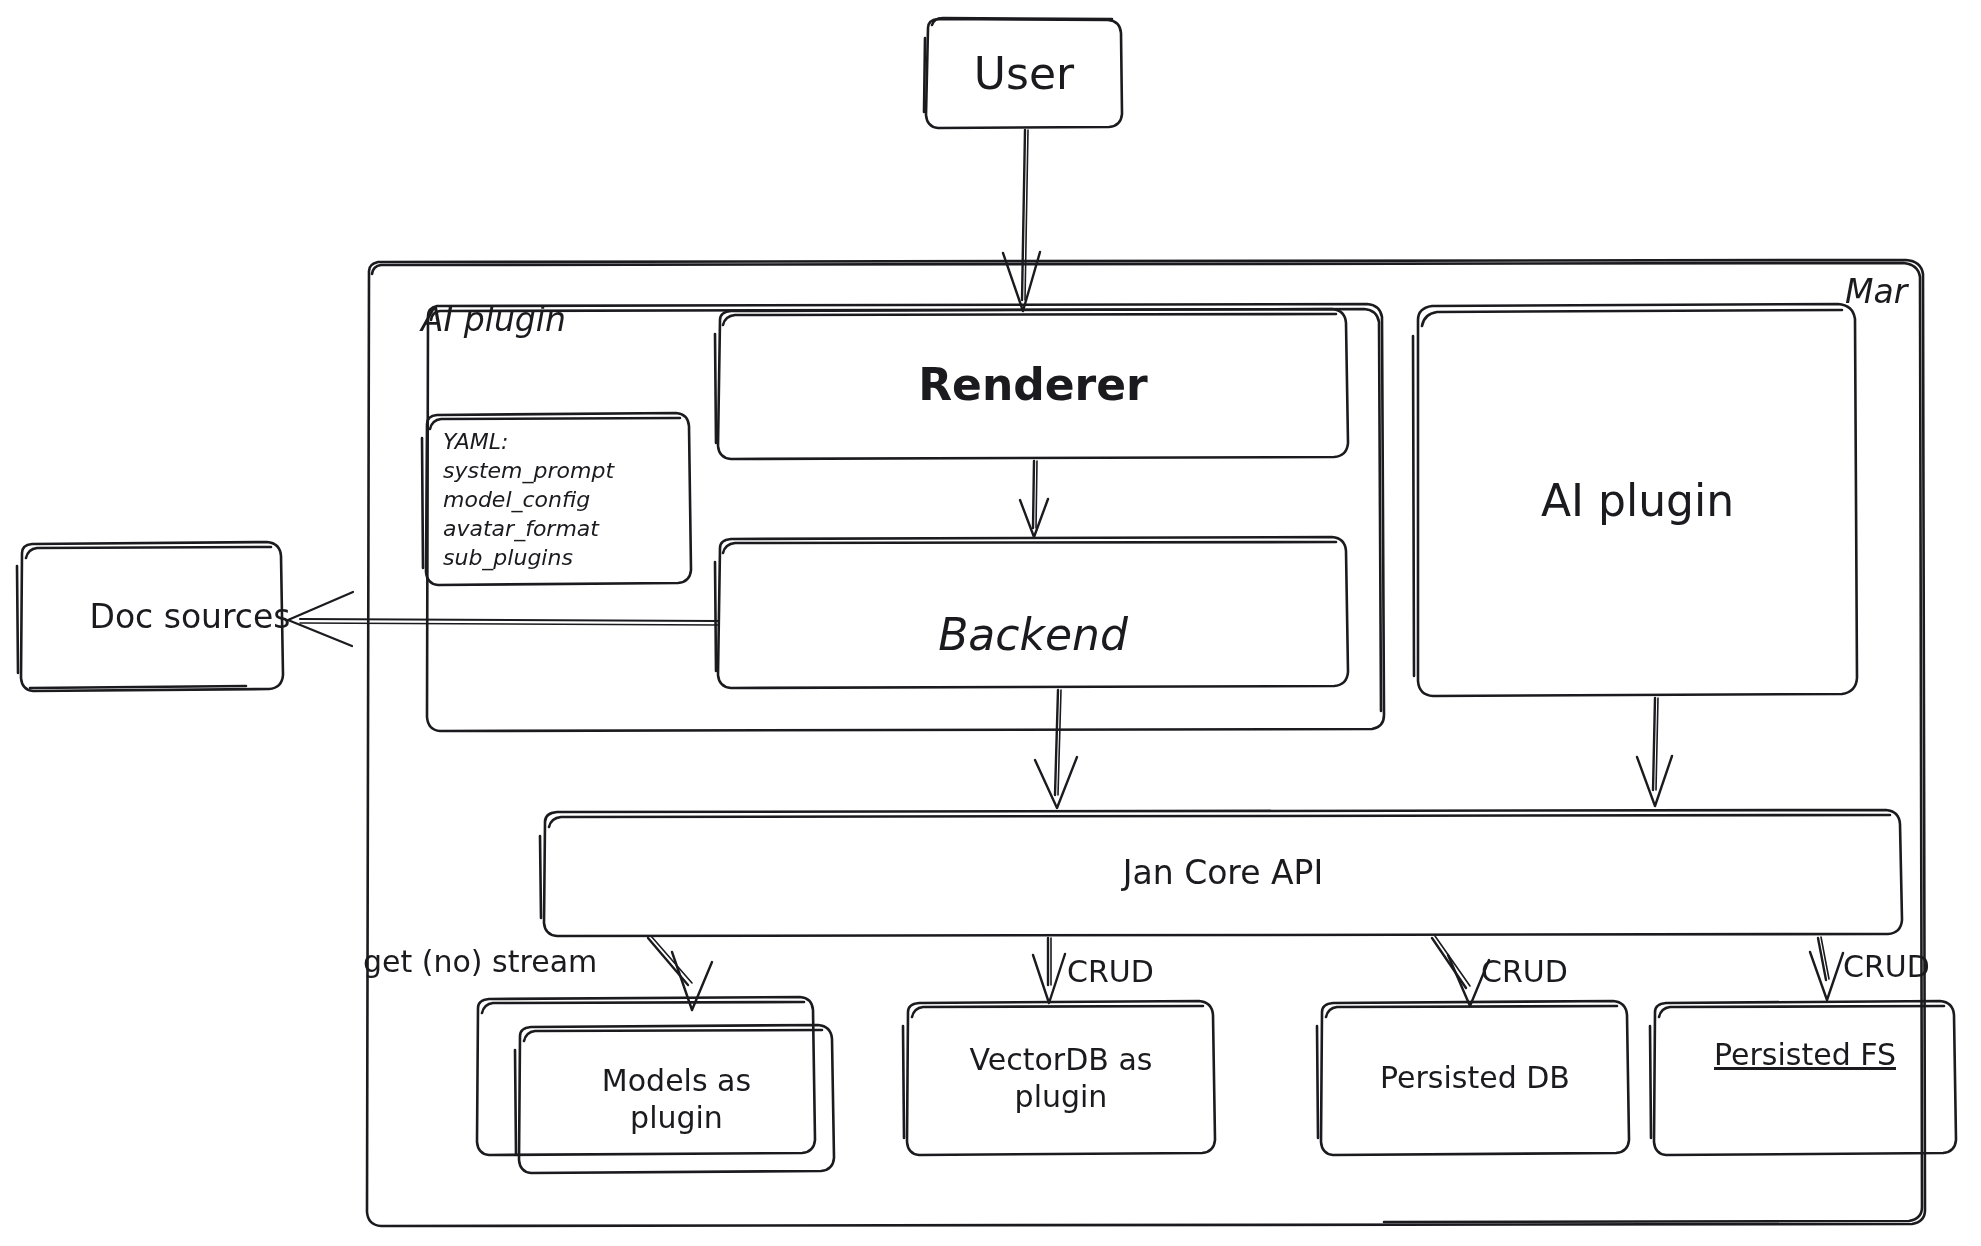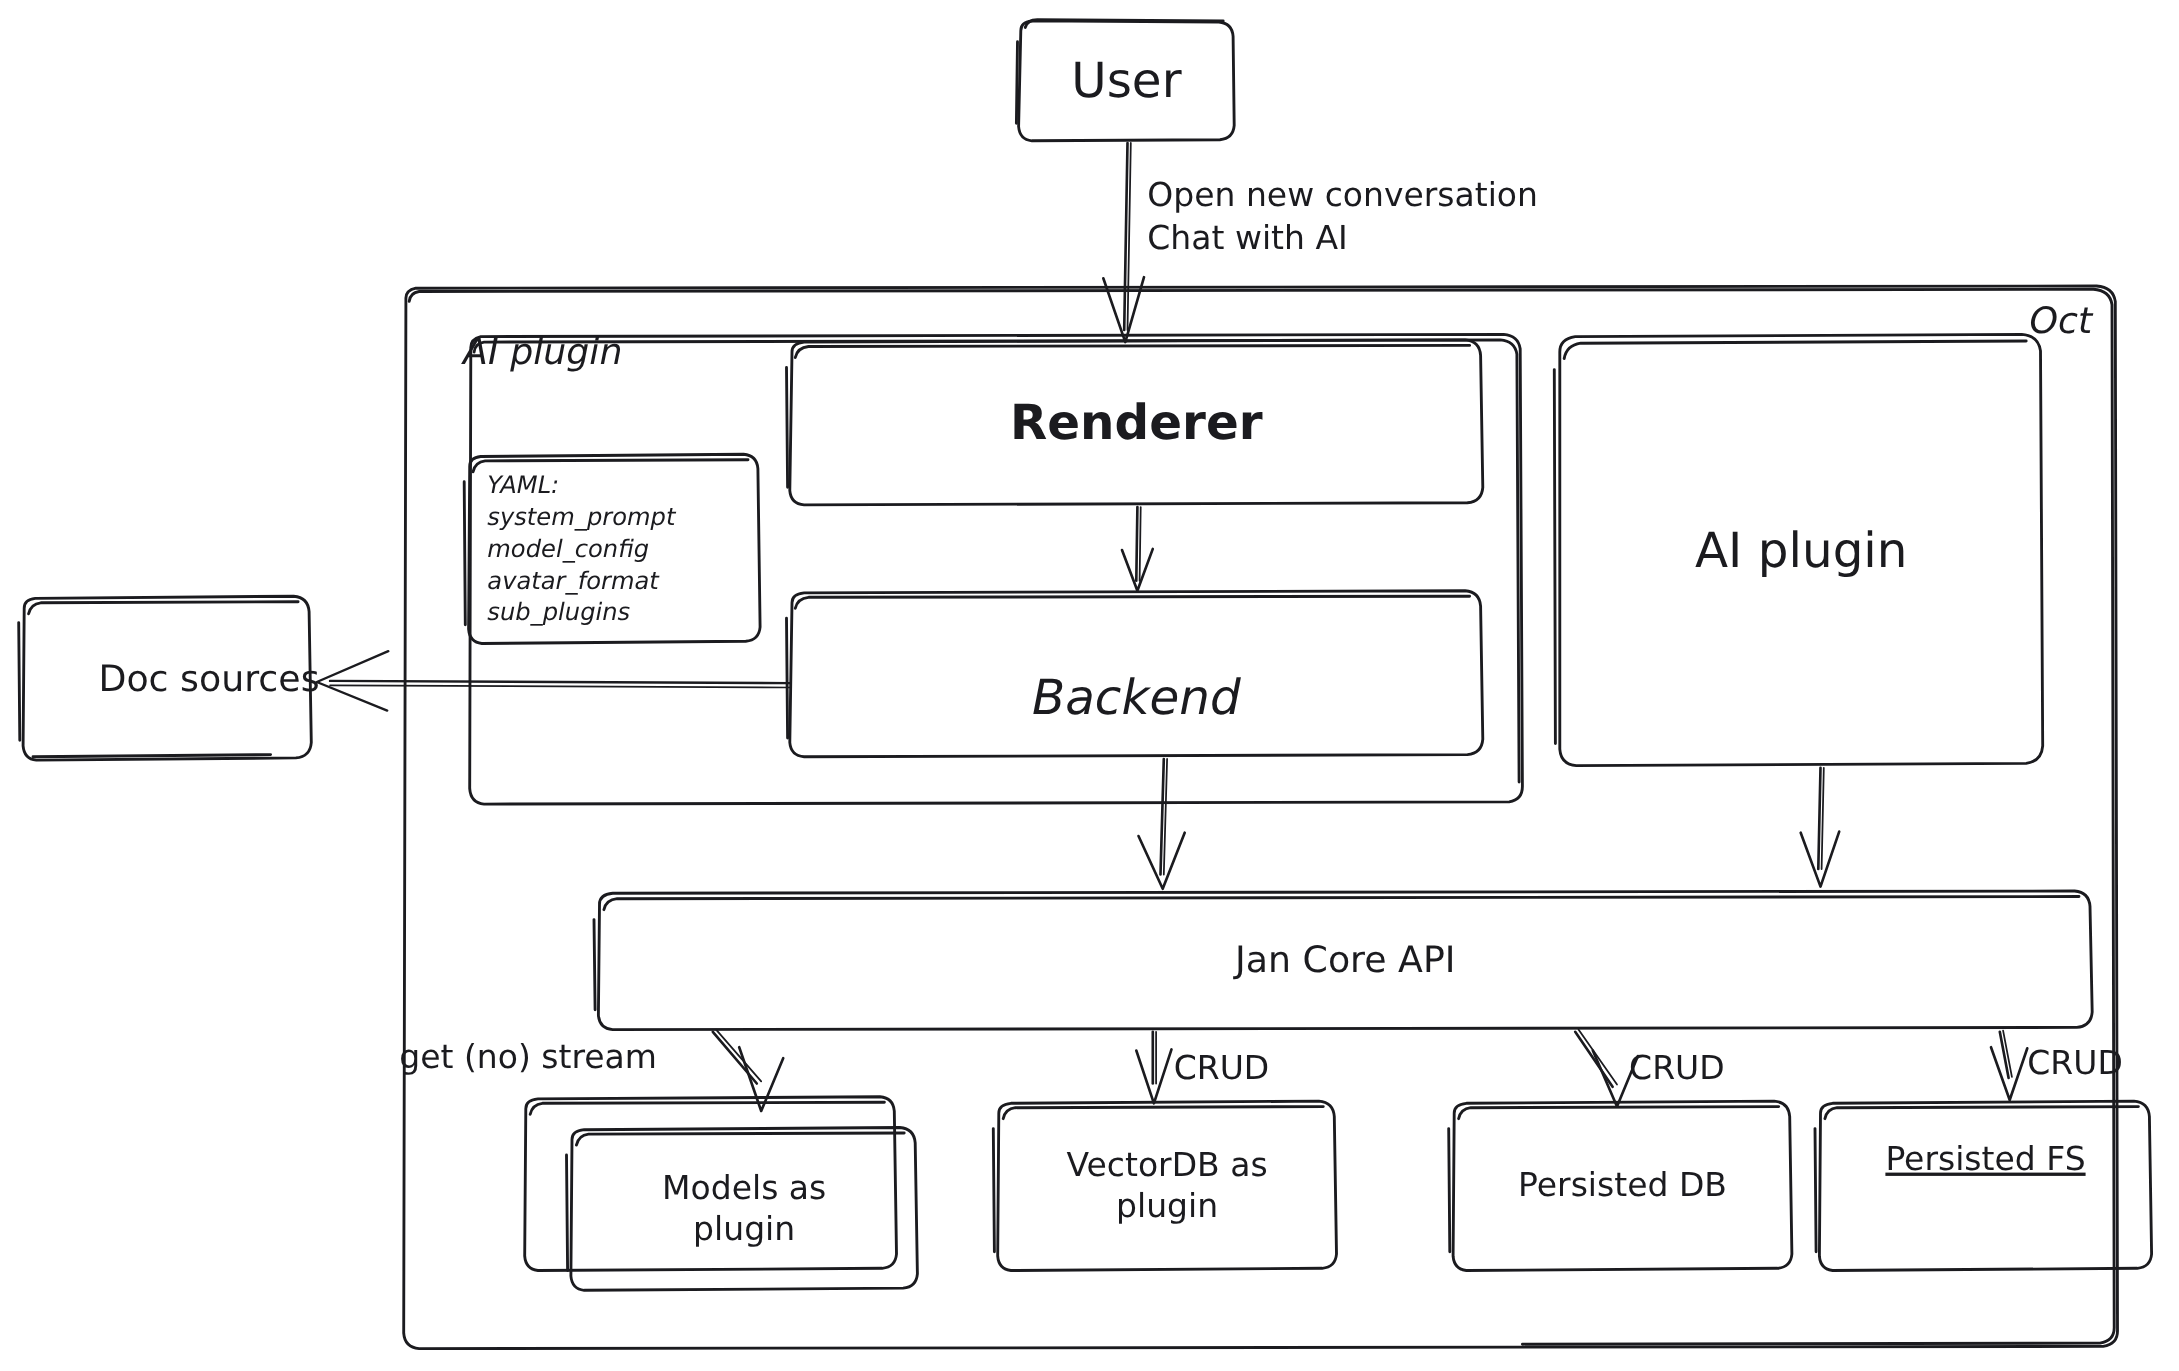--- a/index.html
+++ b/index.html
@@ -232,21 +232,21 @@
 
       <g>
         <path d="M1818,938 L1826,980" stroke-width="2.4"></path>
         <path d="M1821,937 L1829,979" stroke-width="1.6"></path>
         <path d="M1810,952 L1827,1000 L1843,953" stroke-width="2.4"></path>
       </g>
 
     </g>
   </svg>
 
-  <div class="group-title" style="left:1845px; top:272px;">Oct</div>
+  <div class="group-title" style="left:1845px; top:272px;">Mar</div>
 
   <div class="group-title" style="left:421px; top:300px;">AI plugin</div>
 
   <div class="node-label lbl-xl" style="left:926px; top:19px; width:196px; height:109px;">User</div>
 
   <div class="node-label lbl-xl" style="left:718px; top:309px; width:630px; height:150px;font-weight:bold;">Renderer</div>
 
   <div class="node-label lbl-xl" style="left:718px; top:537px; width:630px; height:194px;font-style:italic;">Backend</div>
 
   <div class="yaml-block" style="left:443px; top:427px;">YAML:
@@ -264,22 +264,20 @@
   <div class="node-label lbl-md" style="left:519px; top:1025px; width:315px; height:148px;border-radius:18px;">Models as
 plugin</div>
 
   <div class="node-label lbl-md" style="left:907px; top:1001px; width:308px; height:154px;">VectorDB as
 plugin</div>
 
   <div class="node-label lbl-md" style="left:1321px; top:1001px; width:308px; height:154px;">Persisted DB</div>
 
   <div class="node-label lbl-md" style="left:1654px; top:1001px; width:302px; height:108px;text-decoration:underline;">Persisted FS</div>
 
-  <div class="edge-label" style="left:1043px; top:158px;">Open new conversation
-Chat with AI</div>
 
   <div class="edge-label" style="left:363px; top:942px;">get (no) stream</div>
 
   <div class="edge-label" style="left:1067px; top:952px;">CRUD</div>
 
   <div class="edge-label" style="left:1481px; top:952px;">CRUD</div>
 
   <div class="edge-label" style="left:1843px; top:947px;">CRUD</div>
 
   <div class="hit" style="left:926px; top:19px; width:196px; height:109px;"></div>

